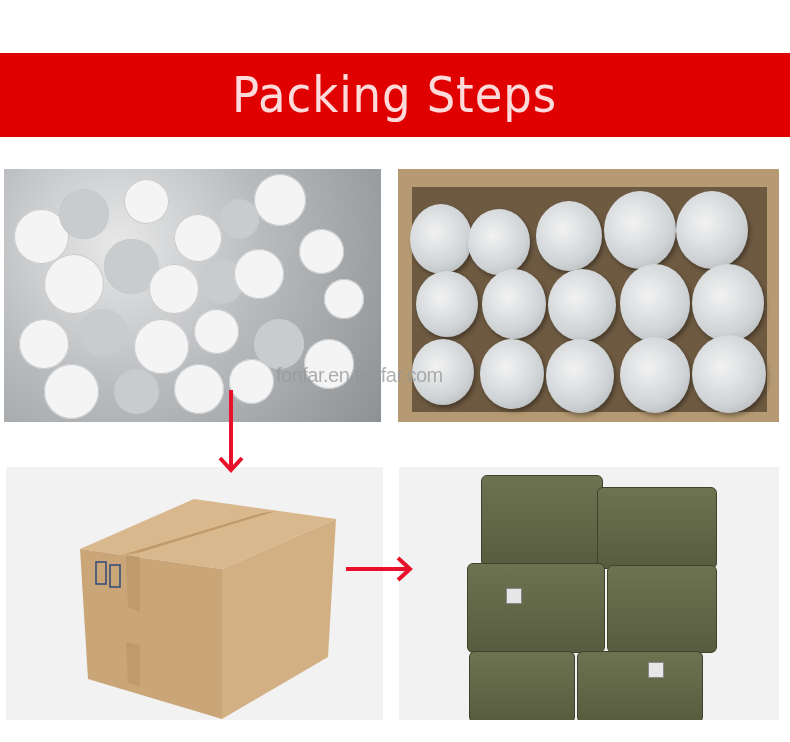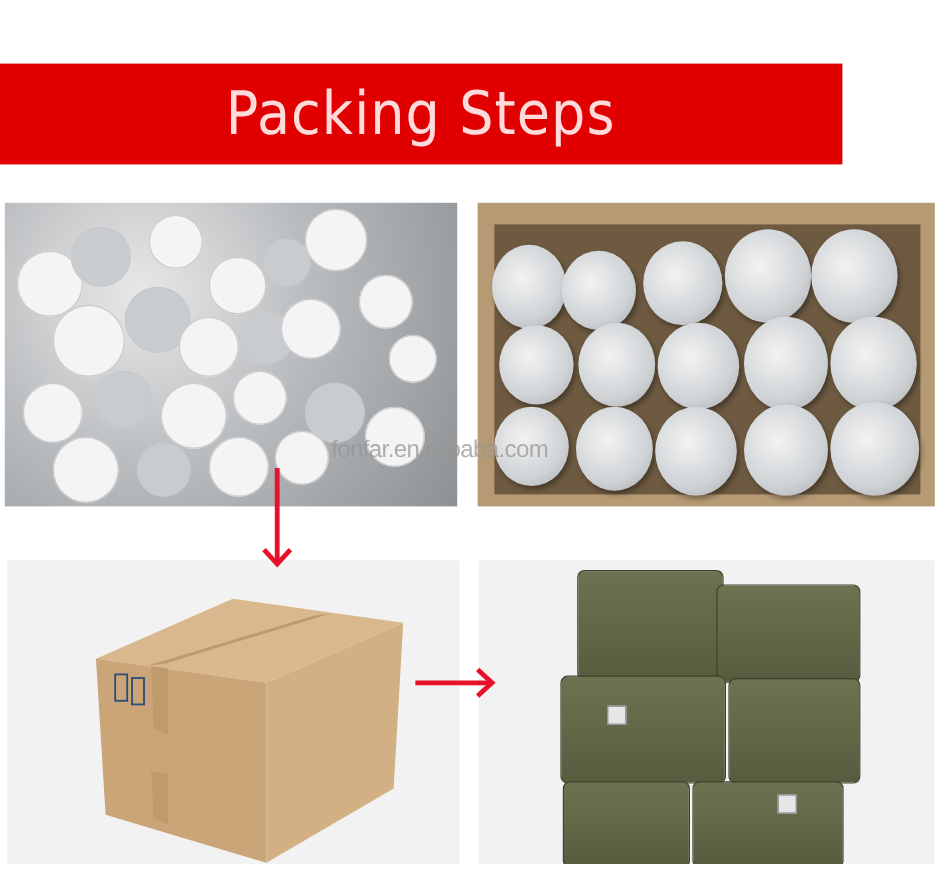--- a/index.html
+++ b/index.html
@@ -1,17 +1,17 @@
 <!DOCTYPE html>
 <html><head>
 <meta charset="utf-8">
 <style>
   html, body { margin:0; padding:0; }
   body { width:790px; height:742px; background:#ffffff; position:relative; overflow:hidden; font-family:"DejaVu Sans", sans-serif; }
-  .banner { position:absolute; left:0; top:53px; width:702px; height:84px; background:#e10000; display:flex; align-items:center; justify-content:center; }
+  .banner { position:absolute; left:0; top:53px; width:790px; height:84px; background:#e10000; display:flex; align-items:center; justify-content:center; }
   .banner-title { color:#ffdada; font-size:50px; font-family:"DejaVu Sans", sans-serif; letter-spacing:1px; transform:scaleX(0.9); }
   .photo { position:absolute; overflow:hidden; }
   #p1 { left:4px; top:169px; width:377px; height:253px; background:radial-gradient(circle at 30% 30%, #e8e8e8 0%, #b9bcbf 45%, #8e9194 100%); }
   #p2 { left:398px; top:169px; width:381px; height:253px; background:#b59a73; }
   #p3 { left:6px; top:467px; width:377px; height:253px; background:#f2f2f2; }
   #p4 { left:399px; top:467px; width:380px; height:253px; background:#f2f2f2; }
   .disc { position:absolute; border-radius:50%; background:#f4f4f4; box-shadow:0 0 0 1px #c8c8c8 inset; }
   .disc.g { background:#c9cccf; }
   .roll { position:absolute; border-radius:50%; background:radial-gradient(circle at 40% 40%, #f2f2f2 0%, #cfd3d6 60%, #a7aaad 100%); box-shadow:2px 3px 4px rgba(0,0,0,0.35); }
   .inner-box { position:absolute; left:14px; top:18px; width:355px; height:225px; background:#6e5a41; }
@@ -92,21 +92,21 @@
   <div class="bale" style="left:68px;top:96px;width:136px;height:88px;">
       <div class="tag" style="left:38px;top:24px;"></div>
     </div>
   <div class="bale" style="left:208px;top:98px;width:108px;height:86px;"></div>
   <div class="bale" style="left:70px;top:184px;width:104px;height:70px;"></div>
   <div class="bale" style="left:178px;top:184px;width:124px;height:70px;">
       <div class="tag" style="left:70px;top:10px;"></div>
     </div>
 </div>
 
-<div class="watermark">fonfar.en.alibaba.com</div>
+<div class="watermark">fonfar.en.fonfar.com</div>
 
 <svg class="arrow" style="left:218px;top:390px;" width="26" height="84" viewBox="0 0 26 84">
   <line x1="13" y1="0" x2="13" y2="80" stroke="#e8102a" stroke-width="4"></line>
   <polyline points="2,68 13,80 24,68" fill="none" stroke="#e8102a" stroke-width="4"></polyline>
 </svg>
 
 <svg class="arrow" style="left:346px;top:556px;" width="70" height="26" viewBox="0 0 70 26">
   <line x1="0" y1="13" x2="64" y2="13" stroke="#e8102a" stroke-width="4"></line>
   <polyline points="52,2 64,13 52,24" fill="none" stroke="#e8102a" stroke-width="4"></polyline>
 </svg>

